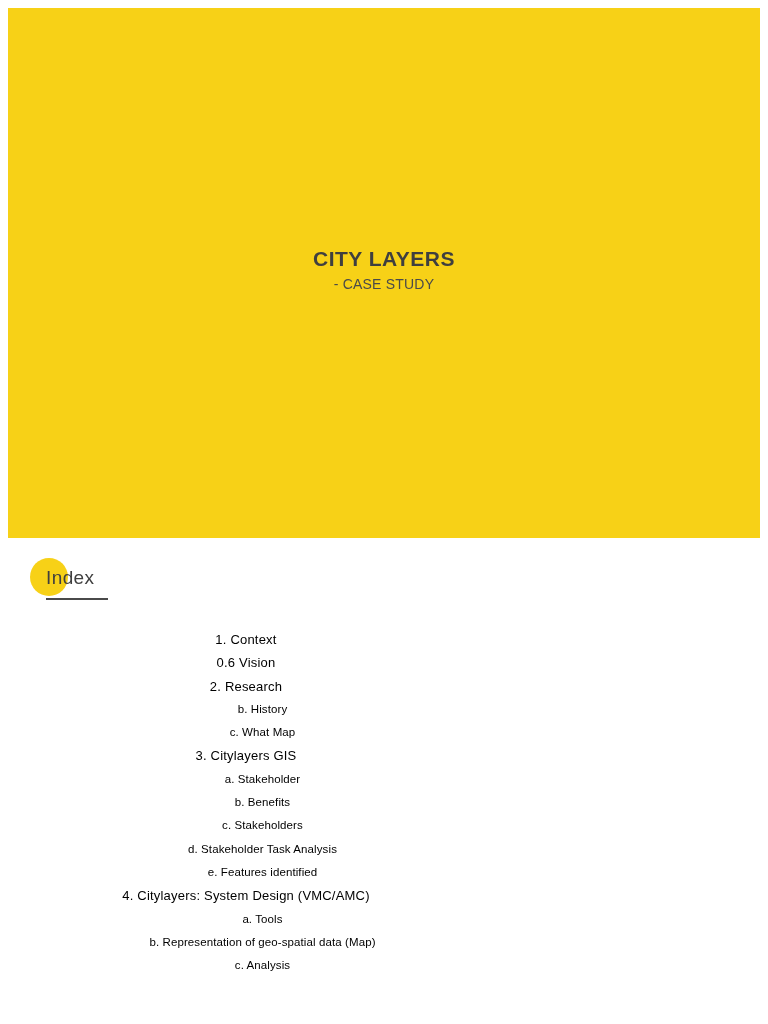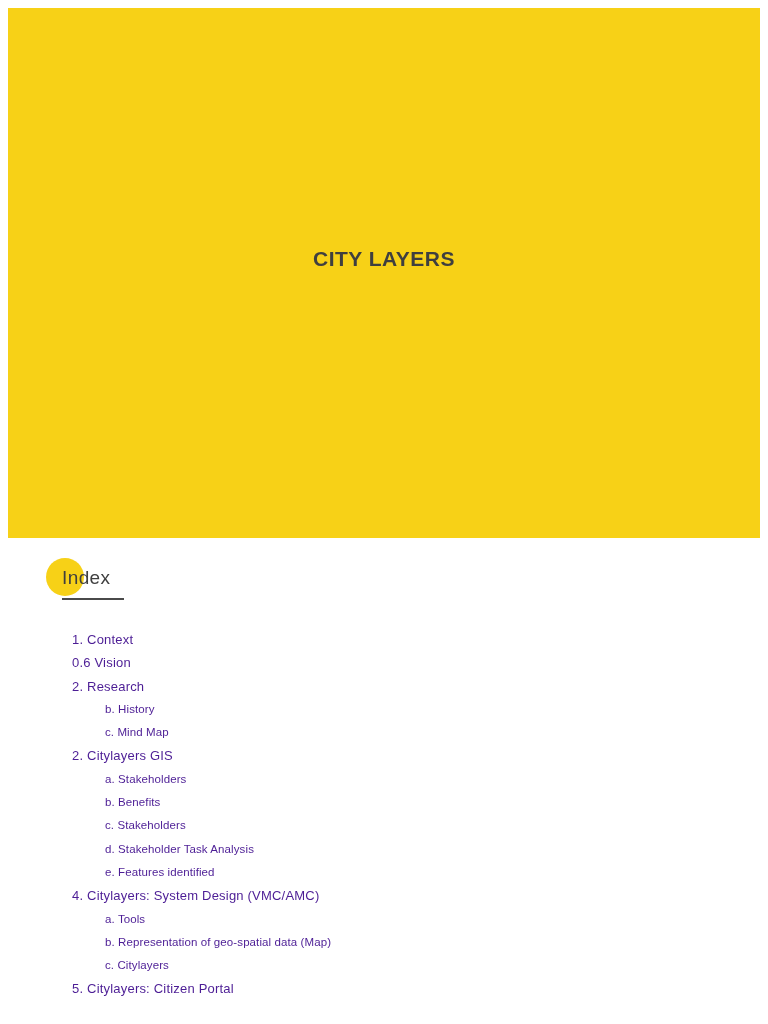--- a/index.html
+++ b/index.html
@@ -43,25 +43,26 @@
   .title-sub {
     font-size: 14px;
     color: #4a4a4a;
     margin: 4px 0 0 0;
     letter-spacing: 0.2px;
   }
 
   
   .slide-index {
     position: absolute;
-    left: 16px;
+    left: 0;
     top: 546px;
     width: 704px;
     height: 478px;
     background: #ffffff;
+    text-align: center;
   }
   .index-head {
     position: absolute;
     left: 30px;
     top: 12px;
     width: 250px;
     height: 48px;
   }
   .index-dot {
     position: absolute;
@@ -91,63 +92,63 @@
 
   .index-list {
     position: absolute;
     left: 56px;
     top: 82px;
     width: 380px;
   }
   .idx-item {
     font-size: 12.5px;
     line-height: 23.3px;
-    color: #4c1d95;
+    color: #000000;
     white-space: nowrap;
   }
   .idx-lvl1 {
     font-size: 13px;
     padding-left: 0;
     letter-spacing: 0.2px;
   }
   .idx-lvl2 {
     font-size: 11.5px;
     padding-left: 33px;
     letter-spacing: 0.1px;
   }
 </style>
 </head>
 <body>
 
 <div class="slide-title">
   <div class="title-block">
     <div class="title-main">CITY LAYERS</div>
+    <div class="title-sub">- CASE STUDY</div>
   </div>
 </div>
 
 <div class="slide-index">
 
   <div class="index-head">
     <span class="index-dot"></span>
     <span class="index-label">Index</span>
     <span class="index-rule"></span>
   </div>
 
   <div class="index-list">
     <div class="idx-item idx-lvl1">1. Context</div>
     <div class="idx-item idx-lvl1">0.6 Vision</div>
     <div class="idx-item idx-lvl1">2. Research</div>
     <div class="idx-item idx-lvl2">b. History</div>
-    <div class="idx-item idx-lvl2">c. Mind Map</div>
-    <div class="idx-item idx-lvl1">2. Citylayers GIS</div>
-    <div class="idx-item idx-lvl2">a. Stakeholders</div>
+    <div class="idx-item idx-lvl2">c. What Map</div>
+    <div class="idx-item idx-lvl1">3. Citylayers GIS</div>
+    <div class="idx-item idx-lvl2">a. Stakeholder</div>
     <div class="idx-item idx-lvl2">b. Benefits</div>
     <div class="idx-item idx-lvl2">c. Stakeholders</div>
     <div class="idx-item idx-lvl2">d. Stakeholder Task Analysis</div>
     <div class="idx-item idx-lvl2">e. Features identified</div>
     <div class="idx-item idx-lvl1">4. Citylayers: System Design (VMC/AMC)</div>
     <div class="idx-item idx-lvl2">a. Tools</div>
     <div class="idx-item idx-lvl2">b. Representation of geo-spatial data (Map)</div>
-    <div class="idx-item idx-lvl2">c. Citylayers</div>
-    <div class="idx-item idx-lvl1">5. Citylayers: Citizen Portal</div>
+    <div class="idx-item idx-lvl2">c. Analysis</div>
   </div>
 
 </div>
 
 </body></html>

